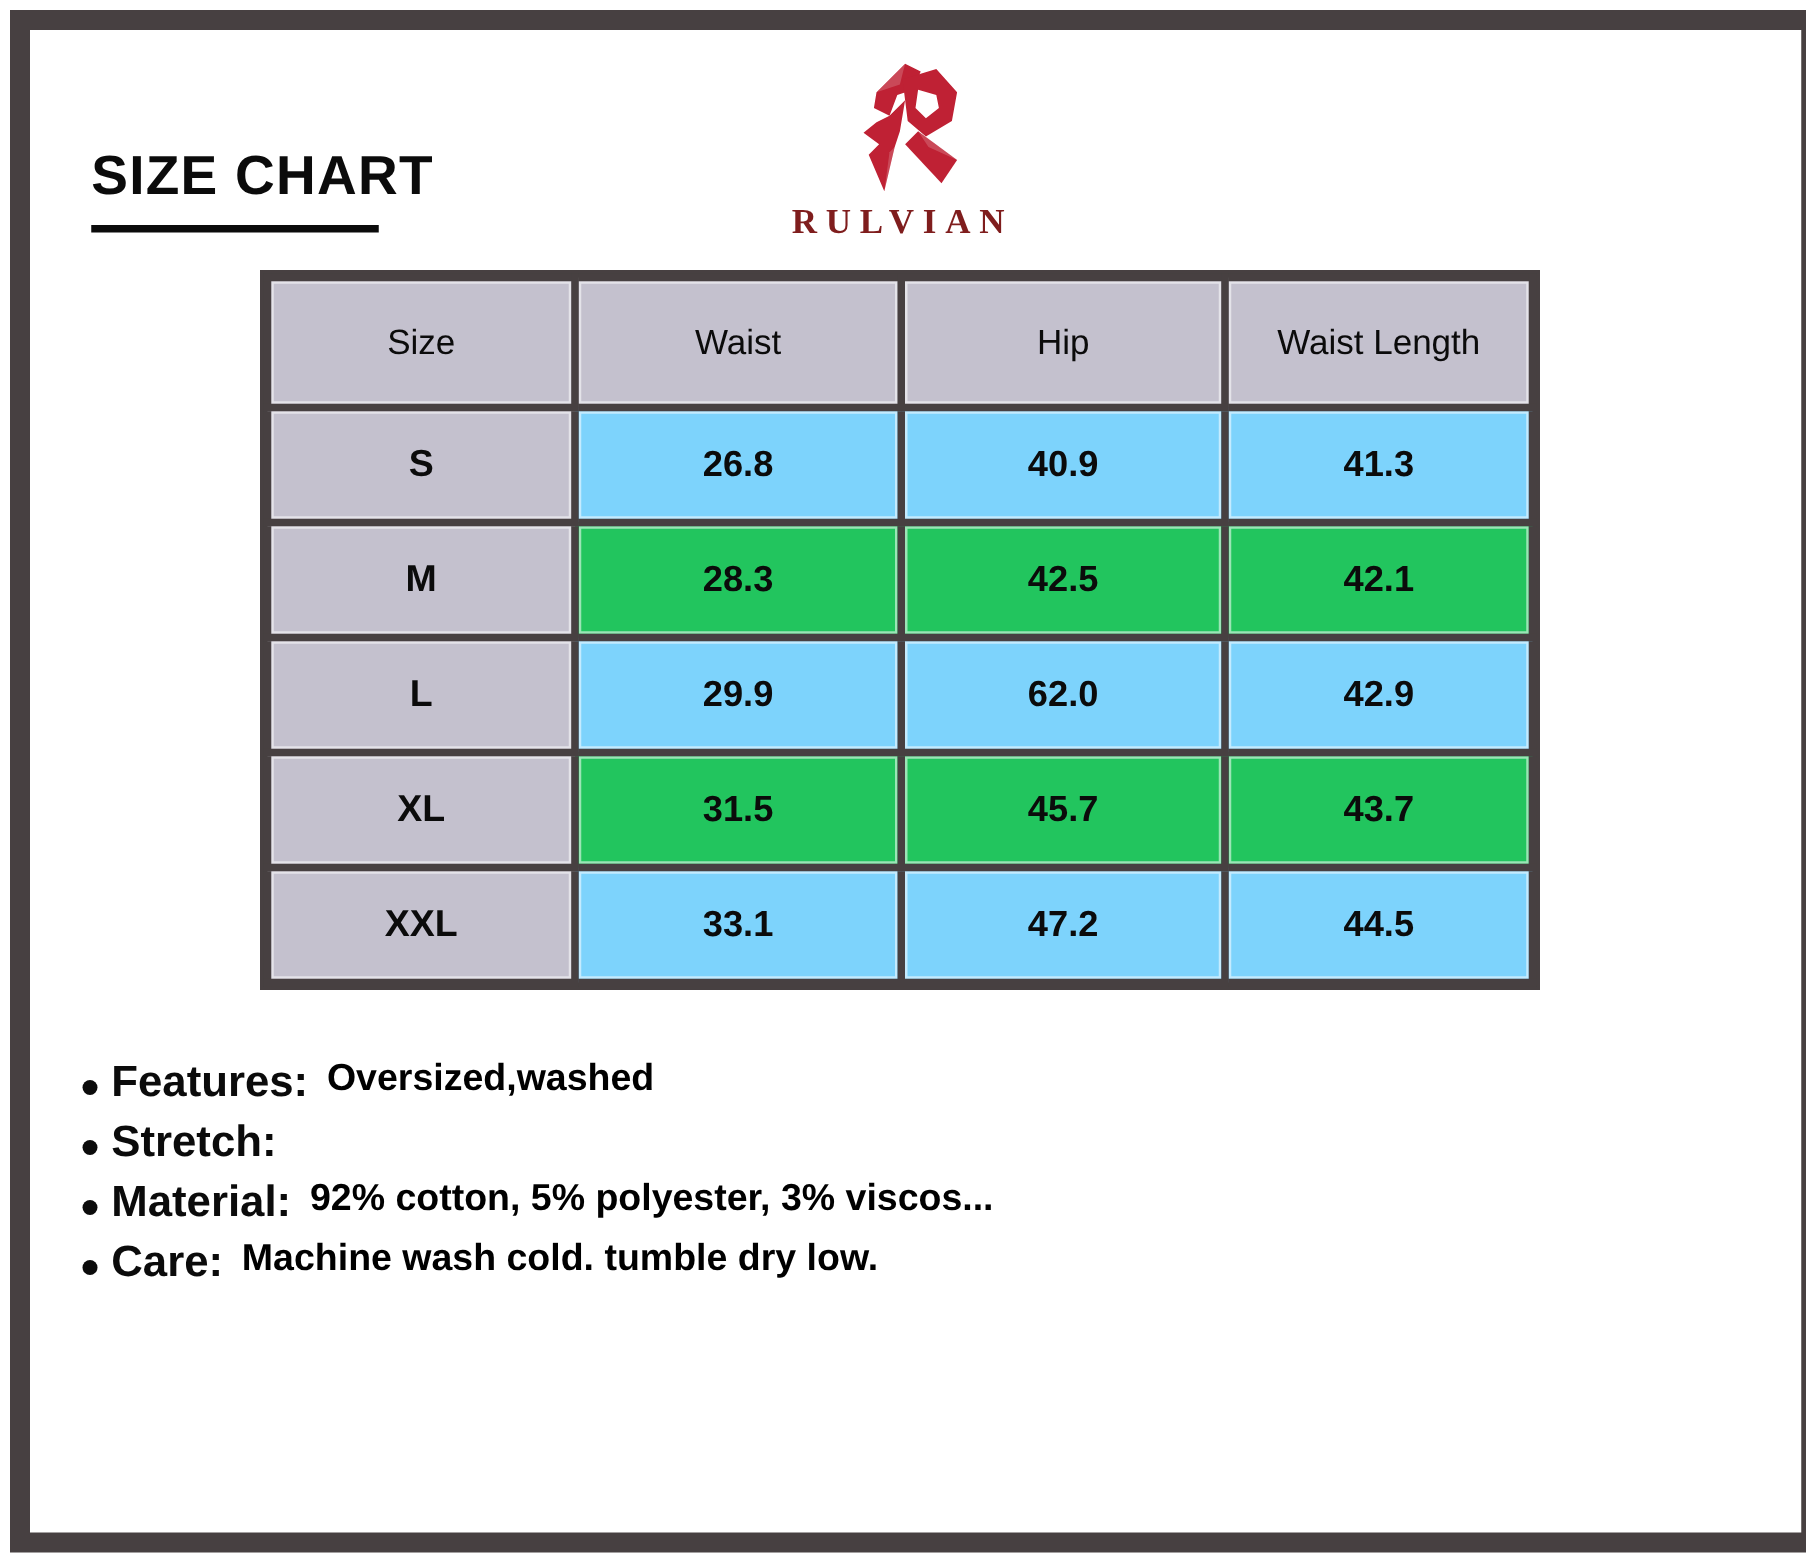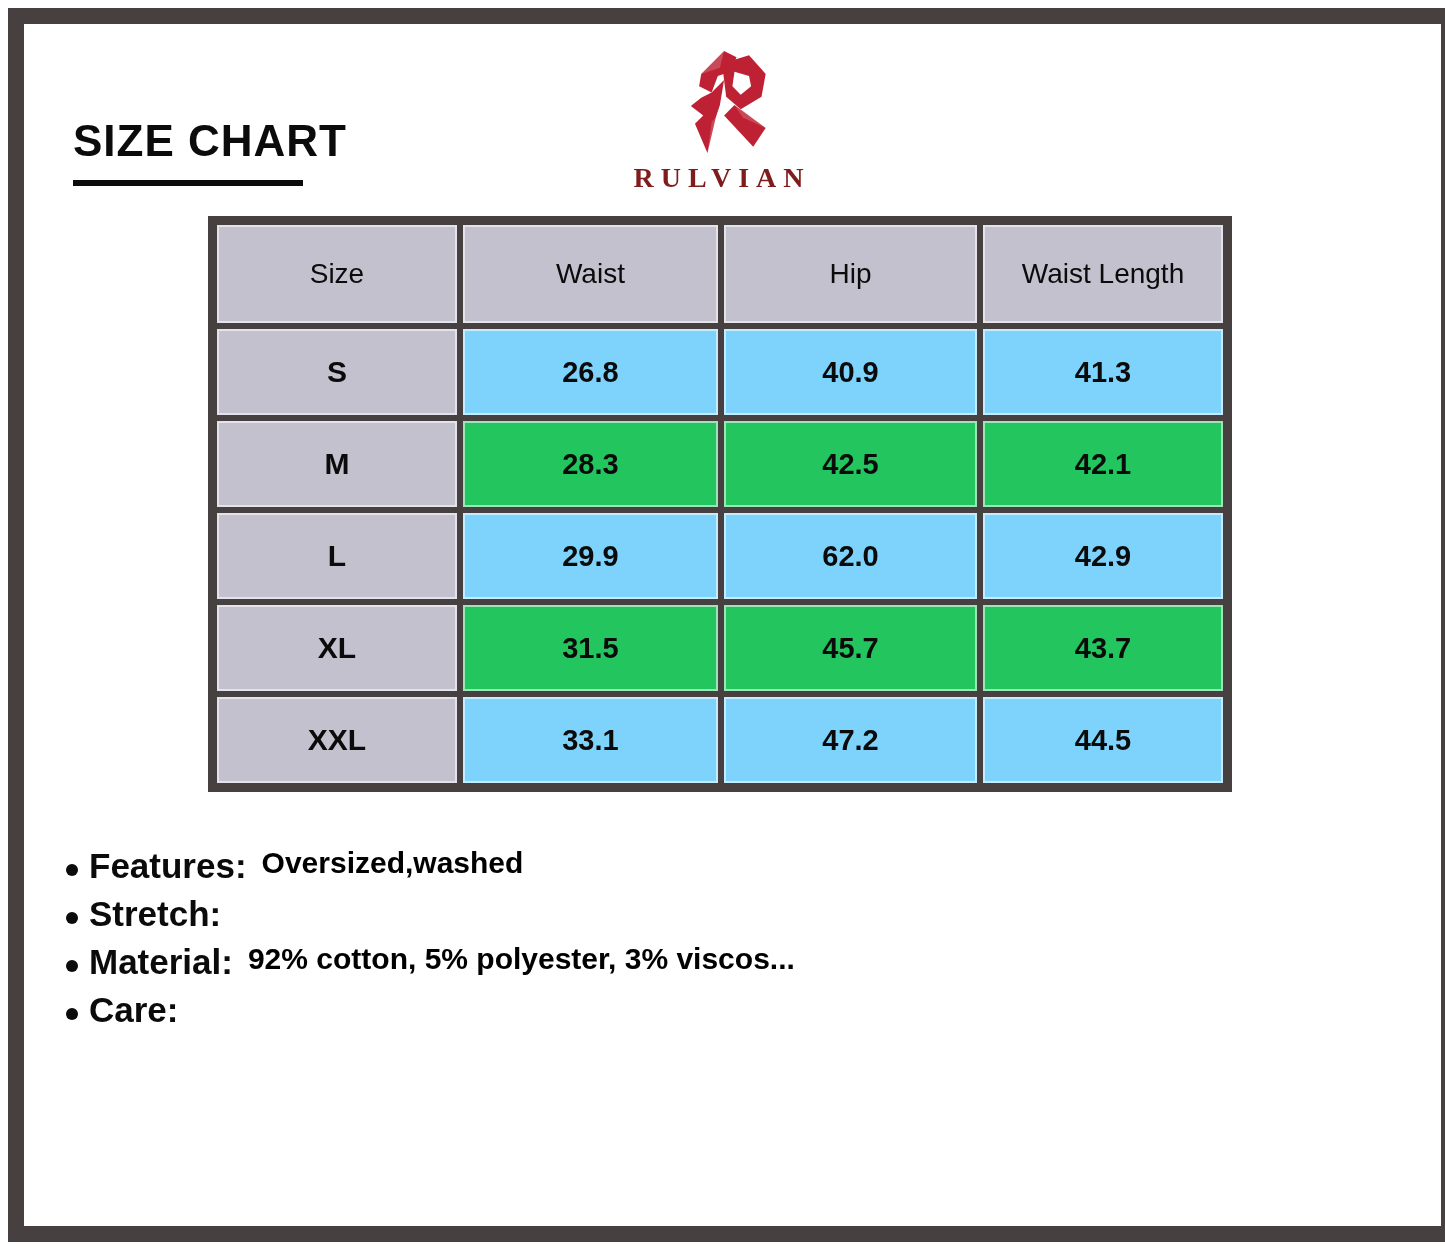--- a/index.html
+++ b/index.html
@@ -212,16 +212,17 @@
       <span class="dl">Stretch:</span>
     </li>
     <li>
       <span class="dot"></span>
       <span class="dl">Material:</span>
       <span class="dv">92% cotton, 5% polyester, 3% viscos...</span>
     </li>
     <li>
       <span class="dot"></span>
       <span class="dl">Care:</span>
+      <span class="dv">Machine wash cold. tumble dry low.</span>
     </li>
   </ul>
 
 </div>
 
 </body></html>

